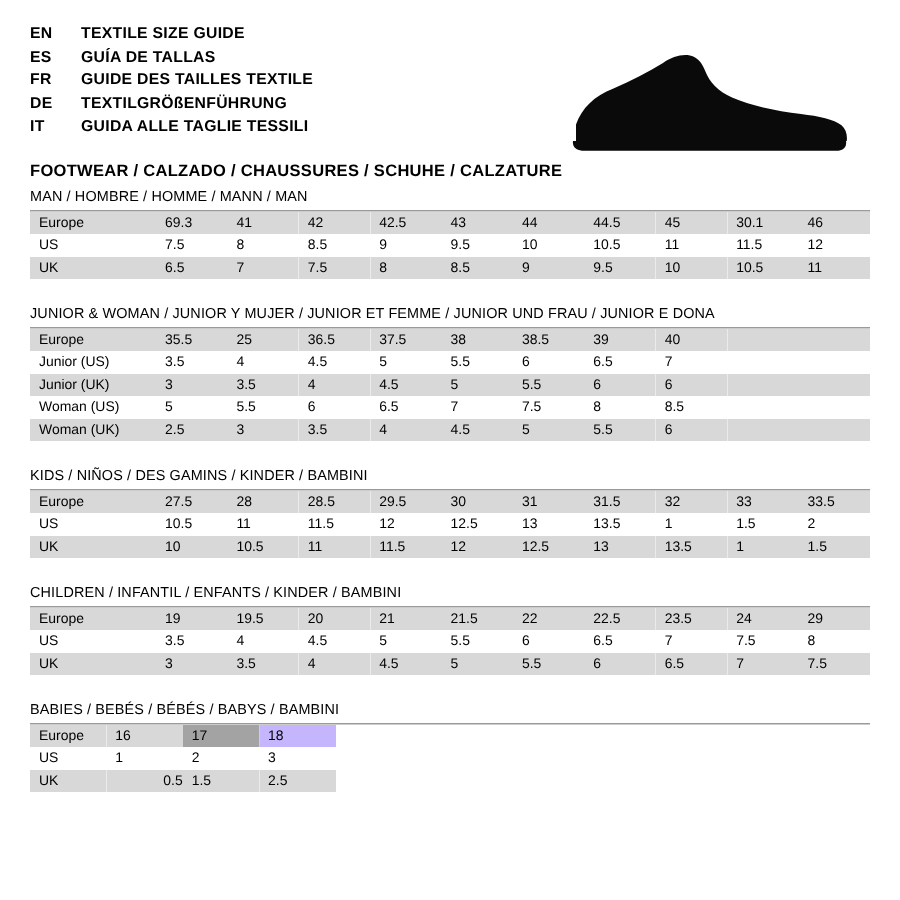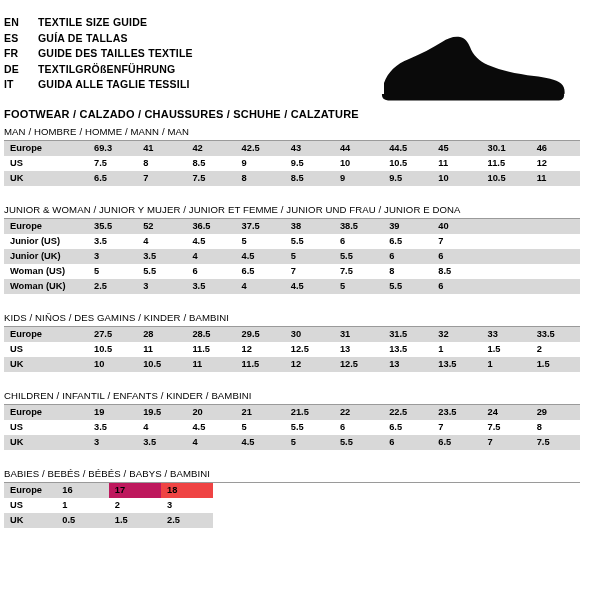--- a/index.html
+++ b/index.html
@@ -12,21 +12,21 @@
     background: #ffffff;
     font-family: "Liberation Sans", sans-serif;
     color: #000000;
     overflow: hidden;
   }
   .page {
     position: relative;
     width: 600px;
     height: 600px;
     box-sizing: border-box;
-    padding: 16px 20px 0 4px;
+    padding: 16px 20px 0 20px;
   }
   
   .header {
     position: relative;
     height: 92px;
   }
   .lang-table {
     border-collapse: collapse;
     font-size: 10.5px;
     letter-spacing: 0.2px;
@@ -66,21 +66,20 @@
     font-size: 9.6px;
     font-weight: normal;
     letter-spacing: 0.1px;
     padding-bottom: 3px;
   }
   table.size {
     border-collapse: collapse;
     width: 100%;
     font-size: 9.3px;
     table-layout: fixed;
-    font-weight: bold;
   }
   table.size td {
     height: 15px;
     line-height: 15px;
     padding: 0 0 0 6px;
     white-space: nowrap;
     overflow: hidden;
   }
   table.size tr.shaded td {
     background: #d8d8d8;
@@ -189,21 +188,21 @@
   </div>
 
   <div class="group">
     <div class="group-title">JUNIOR &amp; WOMAN / JUNIOR Y MUJER / JUNIOR ET FEMME / JUNIOR UND FRAU / JUNIOR E DONA</div>
     <div class="sep"></div>
     <table class="size">
       <tbody>
         <tr class="shaded">
           <td class="label">Europe</td>
           <td>35.5</td>
-          <td>52</td>
+          <td>25</td>
           <td>36.5</td>
           <td>37.5</td>
           <td>38</td>
           <td>38.5</td>
           <td>39</td>
           <td>40</td>
           <td></td>
           <td></td>
         </tr>
         <tr class="plain">
@@ -359,22 +358,22 @@
   </div>
 
   <div class="group babies">
     <div class="group-title">BABIES / BEBÉS / BÉBÉS / BABYS / BAMBINI</div>
     <div class="sep"></div>
     <table class="size">
       <tbody>
         <tr class="shaded">
           <td class="label" style="background: rgb(216, 216, 216);">Europe</td>
           <td style="background: rgb(216, 216, 216);">16</td>
-          <td style="background: #be185d;">17</td>
-          <td style="background: #ef4444;">18</td>
+          <td style="background: #a3a3a3;">17</td>
+          <td style="background: #c4b5fd;">18</td>
           <td style="background: rgb(255, 255, 255);"></td>
           <td style="background: rgb(255, 255, 255);"></td>
           <td style="background: rgb(255, 255, 255);"></td>
           <td style="background: rgb(255, 255, 255);"></td>
           <td style="background: rgb(255, 255, 255);"></td>
           <td style="background: rgb(255, 255, 255);"></td>
           <td style="background: rgb(255, 255, 255);"></td>
         </tr>
         <tr class="plain">
           <td class="label" style="background: rgb(255, 255, 255);">US</td>
@@ -384,21 +383,21 @@
           <td style="background: rgb(255, 255, 255);"></td>
           <td style="background: rgb(255, 255, 255);"></td>
           <td style="background: rgb(255, 255, 255);"></td>
           <td style="background: rgb(255, 255, 255);"></td>
           <td style="background: rgb(255, 255, 255);"></td>
           <td style="background: rgb(255, 255, 255);"></td>
           <td style="background: rgb(255, 255, 255);"></td>
         </tr>
         <tr class="shaded">
           <td class="label" style="background: rgb(216, 216, 216);">UK</td>
-          <td style="background: rgb(216, 216, 216);">0.5</td>
+          <td style="background: rgb(216, 216, 216); text-align: right;">0.5</td>
           <td style="background: rgb(216, 216, 216);">1.5</td>
           <td style="background: rgb(216, 216, 216);">2.5</td>
           <td style="background: rgb(255, 255, 255);"></td>
           <td style="background: rgb(255, 255, 255);"></td>
           <td style="background: rgb(255, 255, 255);"></td>
           <td style="background: rgb(255, 255, 255);"></td>
           <td style="background: rgb(255, 255, 255);"></td>
           <td style="background: rgb(255, 255, 255);"></td>
           <td style="background: rgb(255, 255, 255);"></td>
         </tr>

